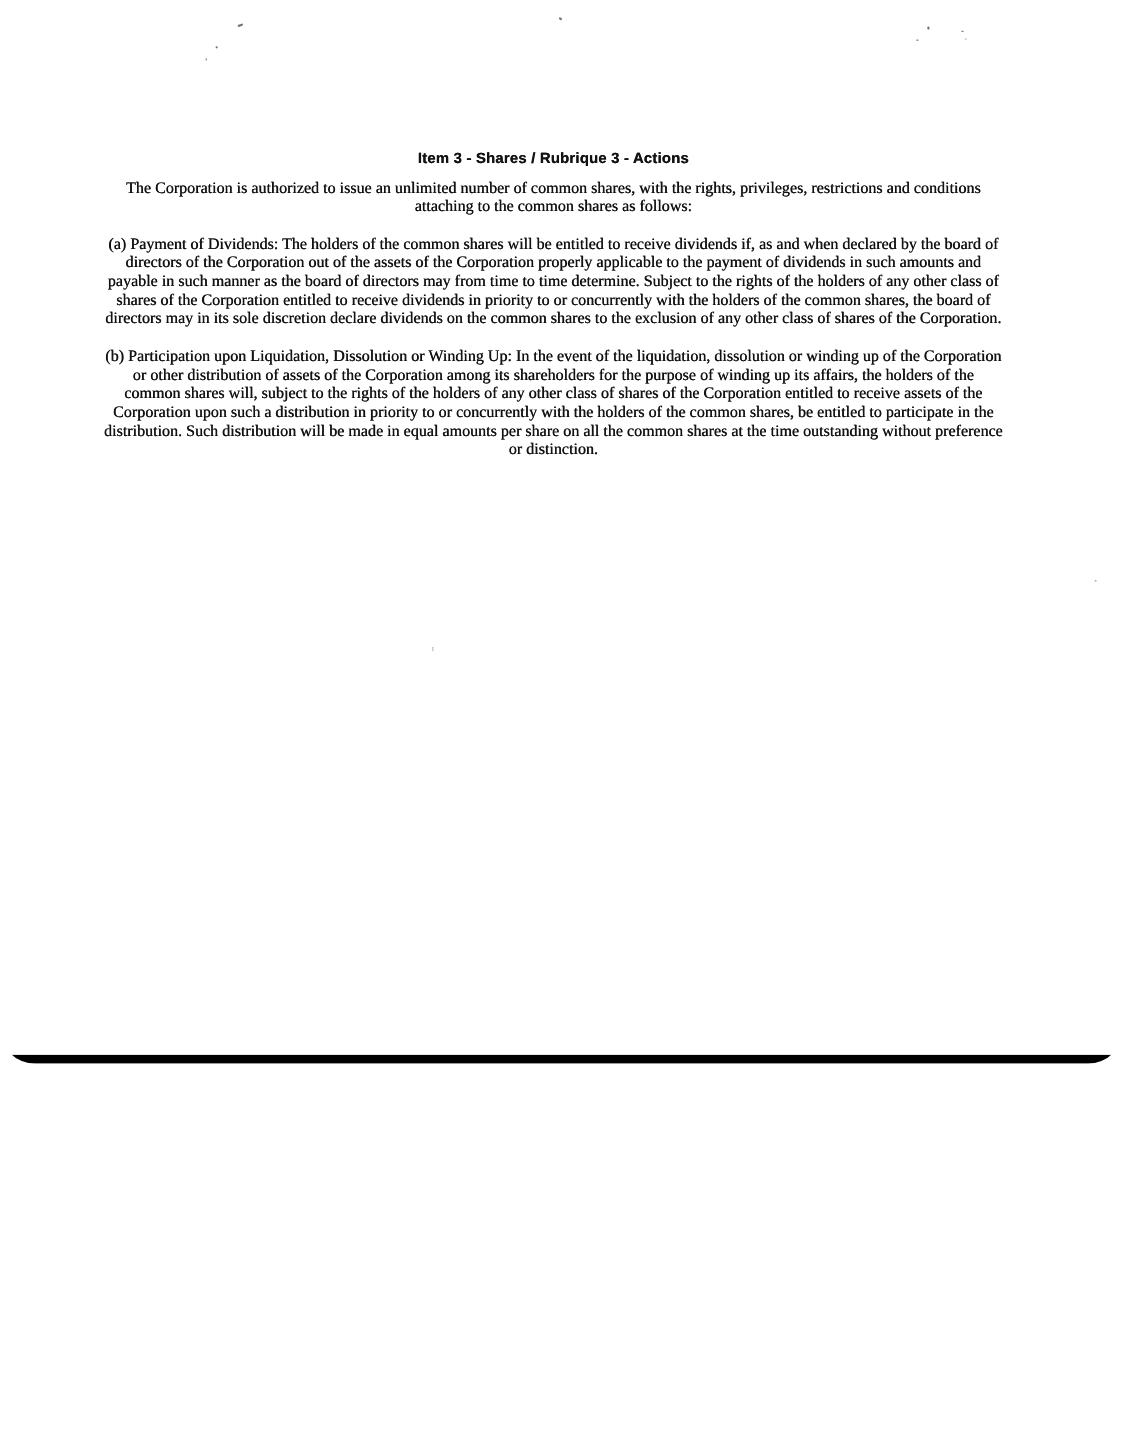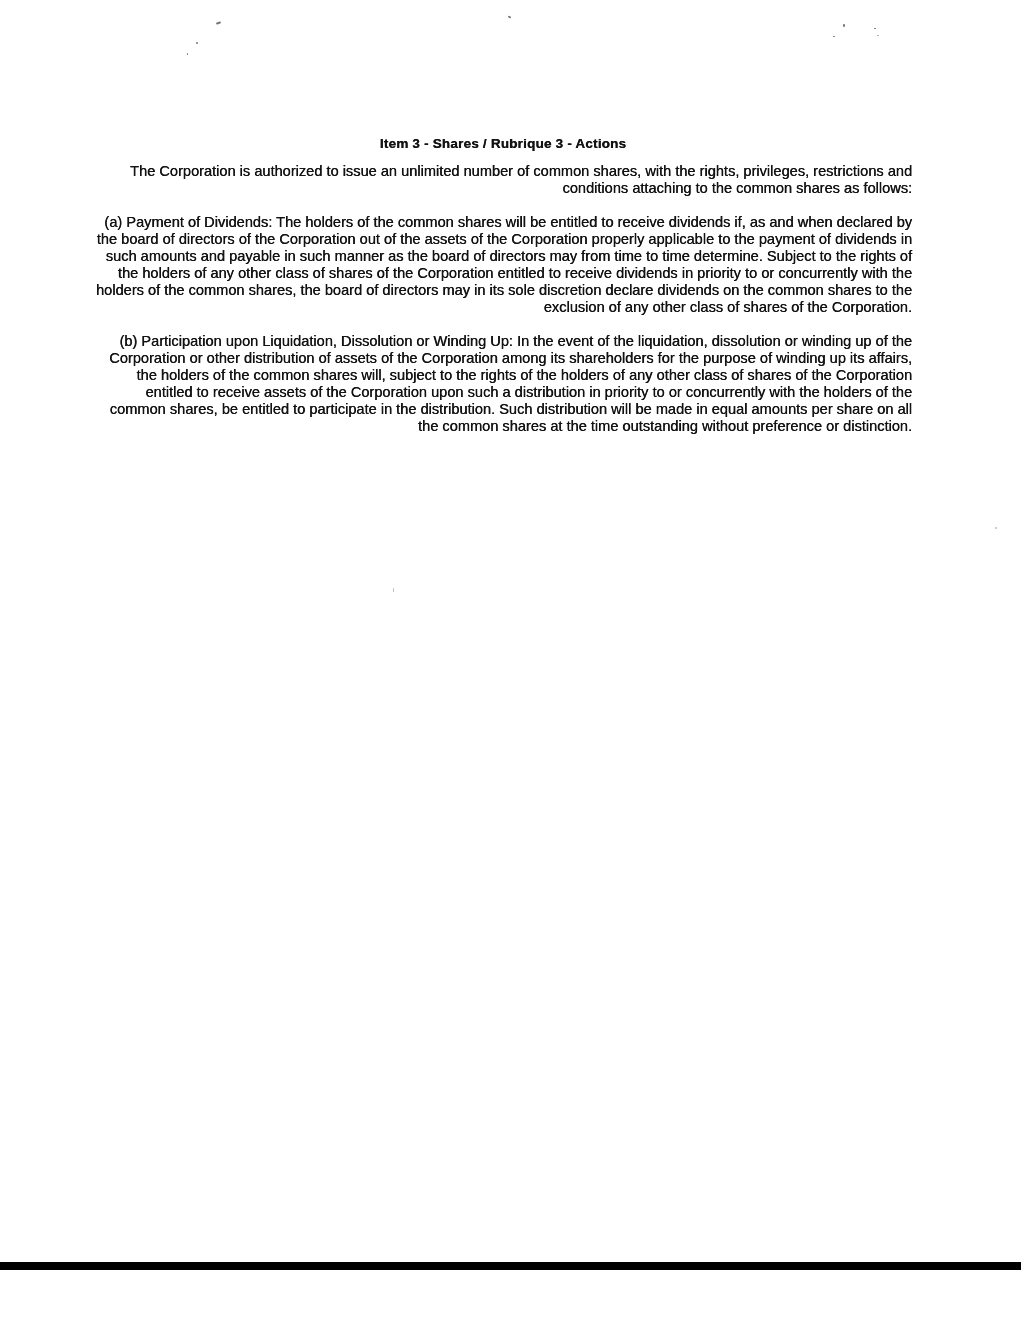--- a/index.html
+++ b/index.html
@@ -3,49 +3,50 @@
 <meta charset="utf-8">
 <style>
   html, body {
     margin: 0;
     padding: 0;
     background: #ffffff;
   }
   .page {
     position: relative;
     width: 1021px;
-    height: 1270px;
+    height: 967px;
     background: var(--paper, #ffffff);
     overflow: hidden;
     font-family: "Liberation Serif", serif;
+    border-radius: 32px;
   }
   .content {
     position: absolute;
     top: 136px;
     left: 94px;
     width: 818px;
   }
   .heading {
     font-family: "Liberation Sans", sans-serif;
     font-weight: bold;
     font-size: 13.5px;
     line-height: 15px;
     text-align: center;
     color: var(--ink, #131313);
     letter-spacing: 0.2px;
     margin: 0 0 12px 0;
     text-shadow: 0.3px 0 0 currentColor;
   }
   .body-text {
-    font-family: Liberation Sans, sans-serif;
+    font-family: Liberation Serif, serif;
     font-size: 14.6px;
     line-height: 17px;
     color: var(--ink, #131313);
     margin: 0 0 17px 0;
-    text-align: right;
+    text-align: center;
     text-shadow: 0.3px 0 0 currentColor;
   }
   .scan-bar {
     position: absolute;
     left: 0;
     right: 0;
     bottom: 0;
     height: 8px;
     background: var(--scan_bar, #000000);
   }

